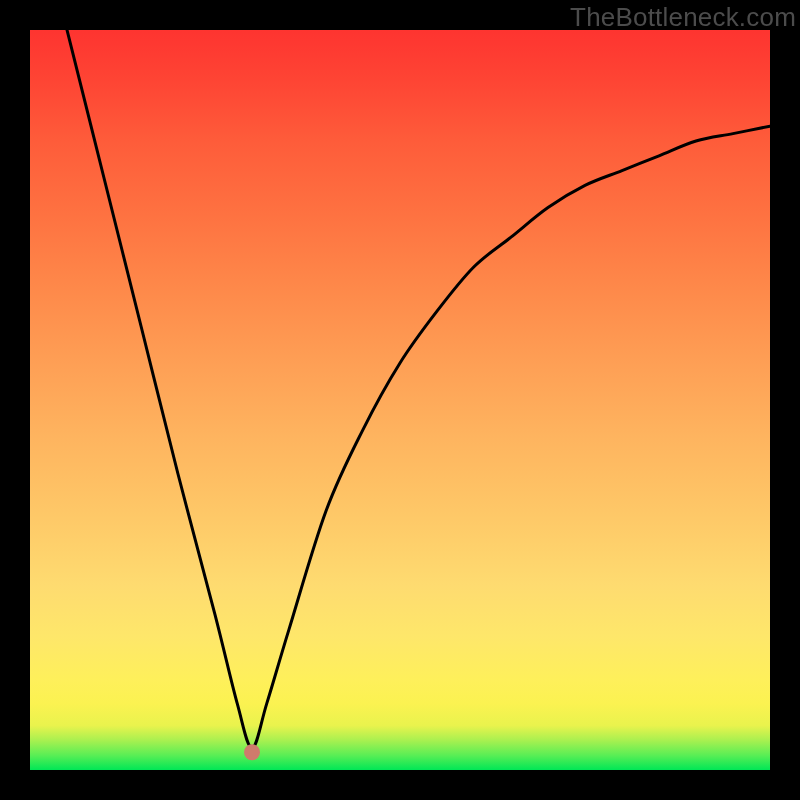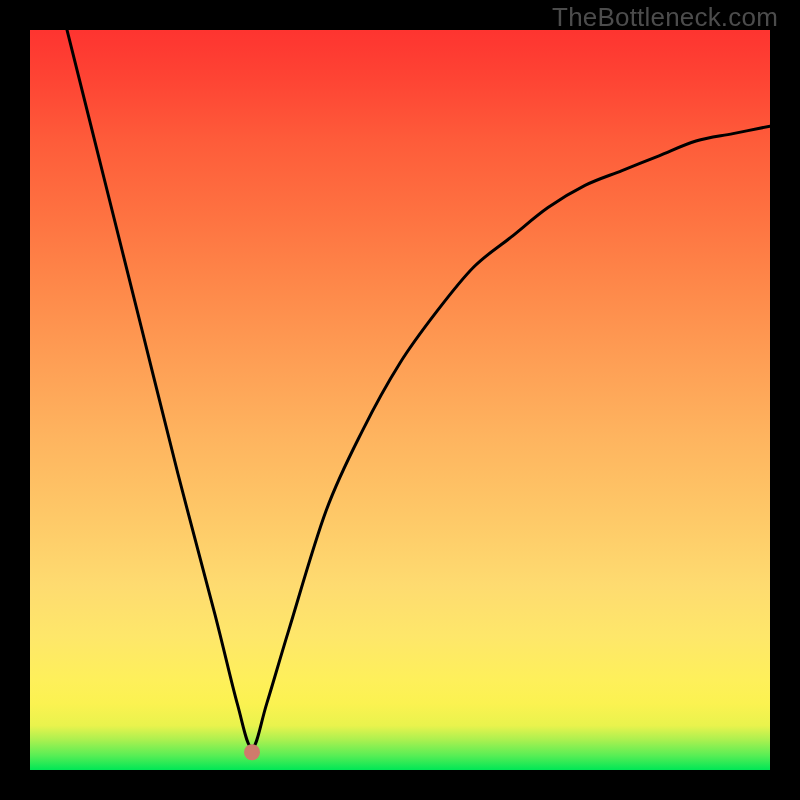--- a/index.html
+++ b/index.html
@@ -41,21 +41,21 @@
       #fe894a 65%,
       #fe7241 75%,
       #fe5c3a 85%,
       #fe4534 93%,
       #fe3430 100%
     );
   }
   .watermark {
     position: absolute;
     top: 2px;
-    right: 22px;
+    right: 4px;
     color: #5a5a5a;
     font-size: 26px;
     font-weight: 500;
     letter-spacing: 0.2px;
     z-index: 5;
     opacity: 0.85;
   }
   svg.curve {
     position: absolute;
     left: 0;

